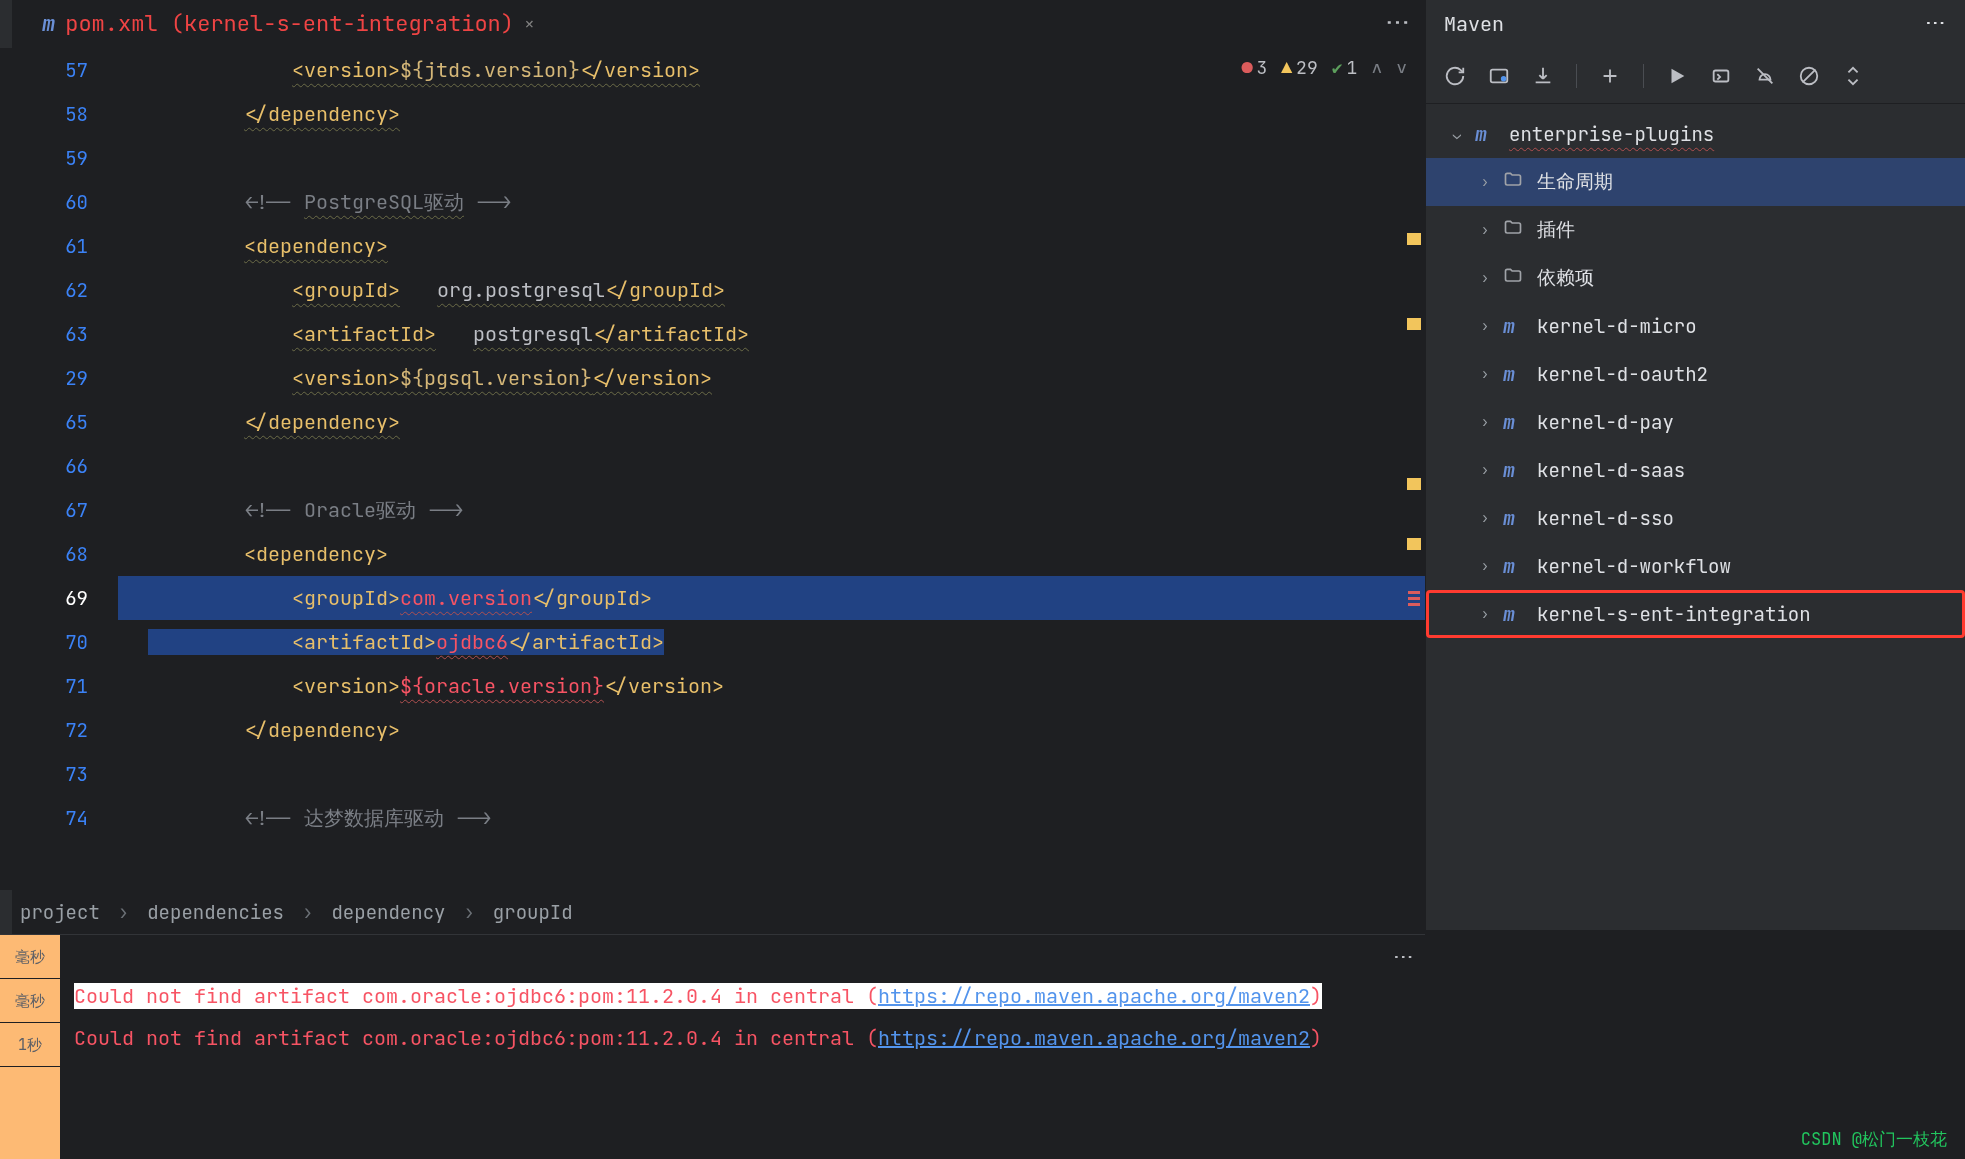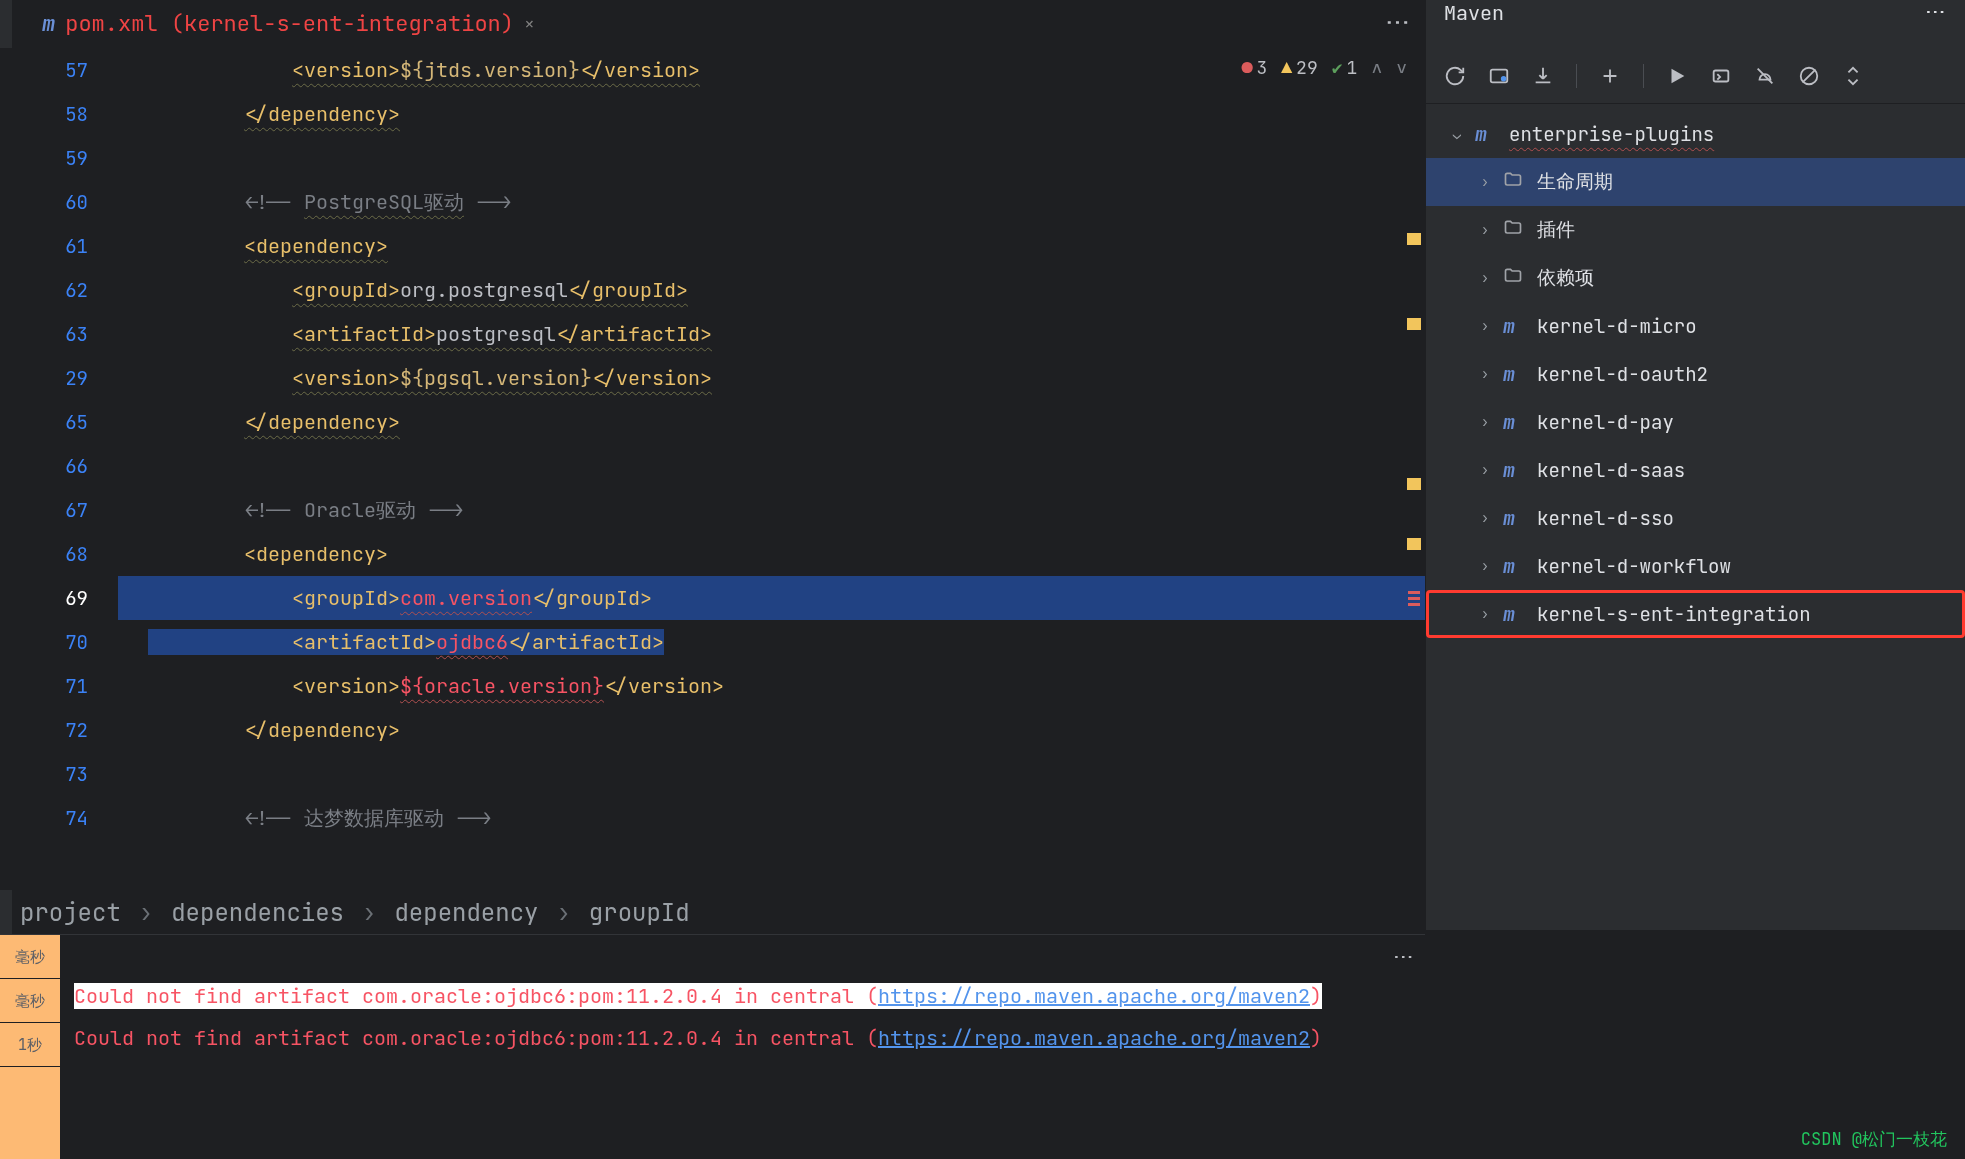--- a/index.html
+++ b/index.html
@@ -16,45 +16,45 @@
 .gutter { width:118px; background:#1e1f22; display:flex; flex-direction:column; padding-top:0; }
 .gutter-row { height:44px; display:flex; align-items:center; justify-content:flex-end; padding-right:30px; color:#3b82f6; font-size:19px; position:relative; }
 .code-area { flex:1; position:relative; overflow:hidden; }
 .code-row { height:44px; display:flex; align-items:center; white-space:pre; font-size:20px; padding-left:30px; position:relative; }
 .code-row .line-content { position:relative; z-index:2; }
 .sel-bg { background:#214283; }
 .underline-wave { text-decoration:underline wavy #6b6b47 1px; text-underline-offset:6px; }
 .underline-wave-red { text-decoration:underline wavy #b05050 1px; text-underline-offset:6px; }
 .t-tag { color:#e8bf6a; }
 .t-comment { color:#7a7e85; }
-.t-text { color:#bcbec4; }
+.t-text { color:#bcbec4;margin-left:37px; }
 .t-dep { color:#d5b778; }
 .t-err { color:#f75464; }
 .insp-bar { position:absolute; top:8px; right:18px; display:flex; align-items:center; gap:14px; z-index:5; font-size:18px; }
 .insp-item { display:flex; align-items:center; gap:4px; }
 .ic-err { color:#db5c5c; }
 .ic-warn { color:#f2c55c; }
 .ic-ok { color:#5c9e5c; }
 .chev { color:#7a7e85; cursor:pointer; }
 .stripe-bar { position:absolute; right:2px; top:0; width:16px; height:100%; }
 .stripe-mark { position:absolute; right:2px; width:14px; height:12px; background:#f2c55c; }
 .stripe-lines { position:absolute; right:3px; width:12px; height:3px; background:#db5c5c; }
-.breadcrumb { height:44px; display:flex; align-items:center; padding-left:20px; gap:18px; color:#9aa0a6; font-size:24px; background:#1e1f22; margin-top:auto; }
+.breadcrumb { height:44px; display:flex; align-items:center; padding-left:20px; gap:18px; color:#9aa0a6; font-size:19px; background:#1e1f22; margin-top:auto; }
 .breadcrumb .sep { color:#6b7076; }
 .bottom-panel { height:225px; background:#1e1f22; border-top:1px solid #323438; display:flex; position:relative; }
 .bottom-gutter { width:60px; background:#fdba74; display:flex; flex-direction:column; }
 .bottom-gutter div { height:44px; display:flex; align-items:center; justify-content:center; color:#5a5e66; font-size:15px; border-bottom:1px solid #1e1f22; }
 .console { flex:1; padding:40px 10px 10px 14px; }
 .console-line { font-size:20px; white-space:pre; height:42px; display:flex; align-items:center; }
 .cl-err { color:#f75464; }
 .cl-url { color:#5394ec; text-decoration:underline; cursor:pointer; }
 .cl-sel { background:#ffffff; }
 .console-menu { position:absolute; right:10px; top:10px; color:#bcbec4; transform:rotate(90deg); cursor:pointer; font-size:20px; letter-spacing:2px;}
 .maven-panel { position:absolute; right:0; top:0; width:540px; height:930px; background:#2b2d30; border-left:1px solid #1e1f22; display:flex; flex-direction:column; }
-.mv-header { height:48px; display:flex; align-items:flex-start; padding:0 18px; color:#dfe1e5; font-size:20px; }
+.mv-header { height:48px; display:flex; align-items:center; padding:0 18px; color:#dfe1e5; font-size:20px; }
 .mv-header-menu { margin-left:auto; transform:rotate(90deg); letter-spacing:2px; cursor:pointer; }
 .mv-toolbar { height:56px; display:flex; align-items:center; gap:22px; padding:0 18px; border-bottom:1px solid #1e1f22; }
 .mv-tool { color:#bcbec4; cursor:pointer; display:flex; align-items:center; font-size:20px; }
 .mv-tool svg { width:22px; height:22px; }
 .mv-sep { width:1px; height:24px; background:#4a4d52; }
 .mv-tree { flex:1; padding-top:6px; overflow:auto; }
 .mv-node { height:48px; display:flex; align-items:center; gap:8px; padding-left:18px; color:#dfe1e5; font-size:19px; cursor:pointer; border:3px solid transparent; }
 .mv-node .chev-tree { width:20px; color:#9aa0a6; font-size:14px; display:inline-flex; justify-content:center; }
 .mv-node .m-icon { color:#6a8fd6; font-style:italic; font-weight:bold; width:26px; font-size:20px;}
 .mv-node .f-icon { color:#a0a3a8; width:26px; font-size:18px; }

